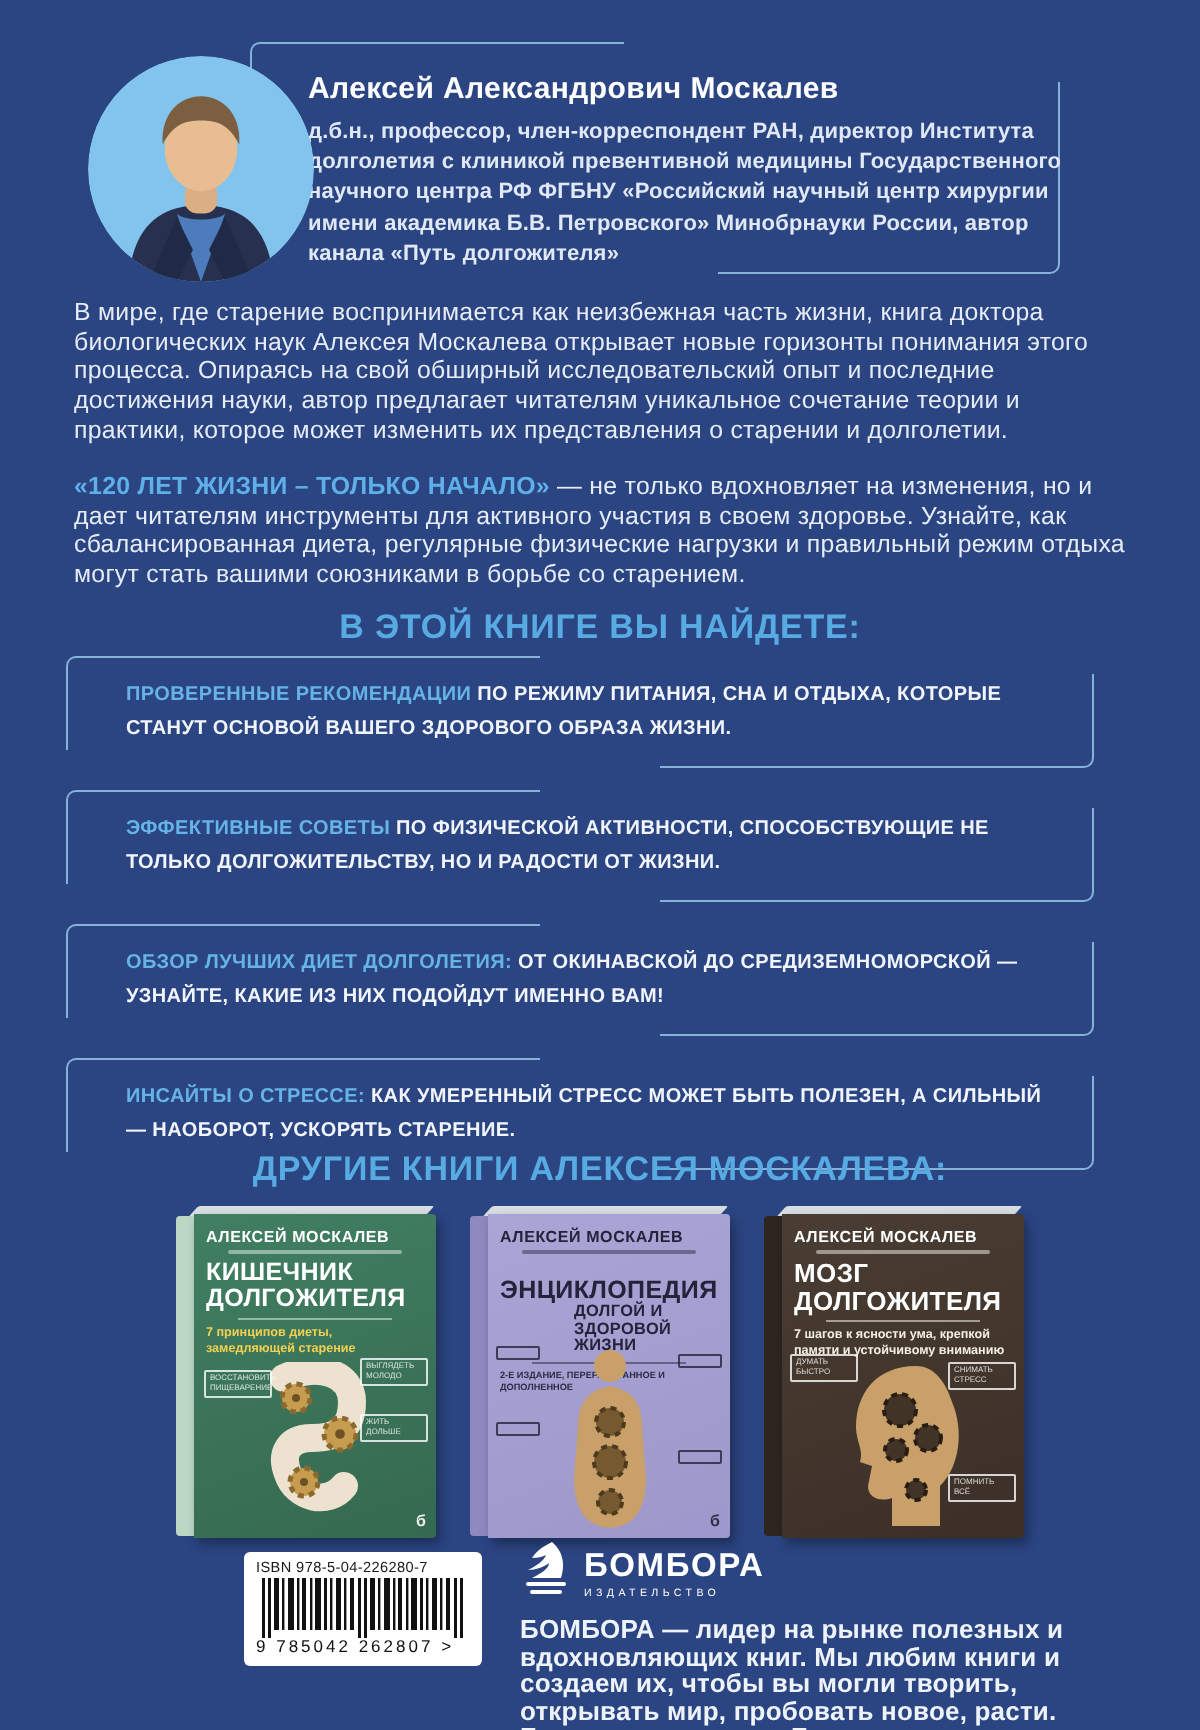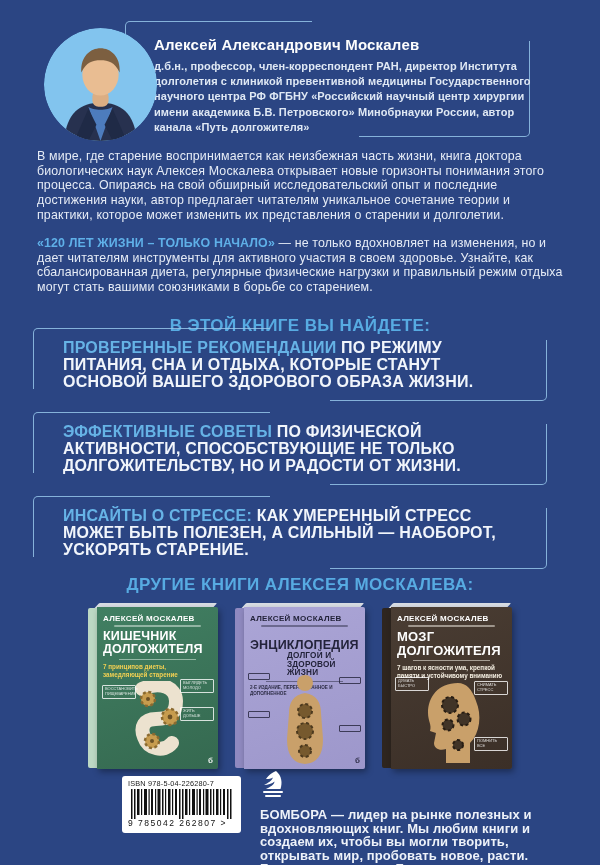--- a/index.html
+++ b/index.html
@@ -45,26 +45,26 @@
   
   .para { position:absolute; left:37px; width:529px; font-size:12.4px; line-height:14.7px; color:#e6ecf6; letter-spacing:.15px; }
   .para-1 { top:149px; }
   .para-2 { top:236px; }
   .lead-accent { color:#5fb0e8; font-weight:bold; }
   
   .section-heading {
     position:absolute; left:0; width:600px; text-align:center;
     color:#57abe2; font-weight:bold; font-size:17px; letter-spacing:.4px;
   }
-  .heading-find { top:316px; }
+  .heading-find { top:304px; }
   .heading-books { top:575px; }
   
   .features { position:absolute; left:33px; top:328px; width:514px; display:flex; flex-direction:column; gap:11px; }
   .feature-box { padding:11px 26px 11px 30px; min-height:53px; }
-  .feature-text { font-size:16px; line-height:17px; color:#f1f5fb; letter-spacing:.2px; font-weight:bold; }
+  .feature-text { font-size:10px; line-height:17px; color:#f1f5fb; letter-spacing:.2px; font-weight:bold; }
   .feature-text .lead-accent { color:#66b3e6; }
   
   .books-row { position:absolute; left:84px; top:601px; width:436px; height:172px; display:flex; gap:7px; }
   .book { position:relative; width:140px; height:170px; }
   .book-top { position:absolute; left:12px; top:2px; width:118px; height:7px; background:#d8dde4; transform:skewX(-42deg); border-radius:1px; }
   .book-spine { position:absolute; left:4px; top:7px; width:10px; height:160px; border-radius:2px 0 0 2px; }
   .book-front { position:absolute; left:13px; top:6px; width:121px; height:162px; border-radius:0 2px 2px 0; padding:7px 6px 4px; text-align:left; box-shadow:2px 3px 6px rgba(0,0,0,.35); }
   .cover-author { font-size:8px; font-weight:bold; letter-spacing:.3px; }
   .cover-author-sub { margin:2px auto 3px; width:80%; height:2px; border-radius:1px; opacity:.55; }
   .cover-title { font-weight:bold; line-height:1.05; letter-spacing:.2px; }
@@ -142,20 +142,23 @@
   <p class="para para-2"><span class="lead-accent">«120 ЛЕТ ЖИЗНИ – ТОЛЬКО НАЧАЛО»</span><span> — не только вдохновляет на изменения, но и дает читателям инструменты для активного участия в своем здоровье. Узнайте, как сбалансированная диета, регулярные физические нагрузки и правильный режим отдыха могут стать вашими союзниками в борьбе со старением.</span></p>
 
   <div class="section-heading heading-find">В ЭТОЙ КНИГЕ ВЫ НАЙДЕТЕ:</div>
 
   <div class="features">
     <div class="feature-box bracket">
       <div class="feature-text"><span class="lead-accent">ПРОВЕРЕННЫЕ РЕКОМЕНДАЦИИ</span><span> ПО РЕЖИМУ ПИТАНИЯ, СНА И ОТДЫХА, КОТОРЫЕ СТАНУТ ОСНОВОЙ ВАШЕГО ЗДОРОВОГО ОБРАЗА ЖИЗНИ.</span></div>
     </div>
     <div class="feature-box bracket">
       <div class="feature-text"><span class="lead-accent">ЭФФЕКТИВНЫЕ СОВЕТЫ</span><span> ПО ФИЗИЧЕСКОЙ АКТИВНОСТИ, СПОСОБСТВУЮЩИЕ НЕ ТОЛЬКО ДОЛГОЖИТЕЛЬСТВУ, НО И РАДОСТИ ОТ ЖИЗНИ.</span></div>
+    </div>
+    <div class="feature-box bracket">
+      <div class="feature-text"><span class="lead-accent">ОБЗОР ЛУЧШИХ ДИЕТ ДОЛГОЛЕТИЯ:</span><span> ОТ ОКИНАВСКОЙ ДО СРЕДИЗЕМНОМОРСКОЙ — УЗНАЙТЕ, КАКИЕ ИЗ НИХ ПОДОЙДУТ ИМЕННО ВАМ!</span></div>
     </div>
     <div class="feature-box bracket">
       <div class="feature-text"><span class="lead-accent">ИНСАЙТЫ О СТРЕССЕ:</span><span> КАК УМЕРЕННЫЙ СТРЕСС МОЖЕТ БЫТЬ ПОЛЕЗЕН, А СИЛЬНЫЙ — НАОБОРОТ, УСКОРЯТЬ СТАРЕНИЕ.</span></div>
     </div>
   </div>
 
   <div class="section-heading heading-books">ДРУГИЕ КНИГИ АЛЕКСЕЯ МОСКАЛЕВА:</div>
 
   <div class="books-row">
 
@@ -294,17 +297,21 @@
     <div class="barcode-digits"><span>9 785042 262807</span> <span>&gt;</span></div>
   </div>
 
   <div class="publisher">
     <div class="publisher-head">
       <svg class="publisher-logo-icon" viewBox="0 0 26 30">
         <path d="M16 1 C10 4 8 6 6 9 C9 9 11 8.5 13 7.5 C12 10.5 8 13 4 15 C8 15 12 13.5 14.5 11.5 C14.5 14.5 10 17 6 19 L20.5 19 C22.5 13 22 6 16 1 Z" fill="#fff"></path>
         <rect x="3" y="21" width="20" height="2" rx="1" fill="#fff"></rect>
         <rect x="5" y="25" width="16" height="2" rx="1" fill="#fff"></rect>
       </svg>
+      <div>
+        <div class="publisher-name">БОМБОРА</div>
+        <div class="publisher-sub">ИЗДАТЕЛЬСТВО</div>
+      </div>
     </div>
     <div class="publisher-text">БОМБОРА — лидер на рынке полезных и вдохновляющих книг. Мы любим книги и создаем их, чтобы вы могли творить, открывать мир, пробовать новое, расти. Быть счастливыми. Быть на волне.</div>
   </div>
 
 </div>
 
 </body></html>

